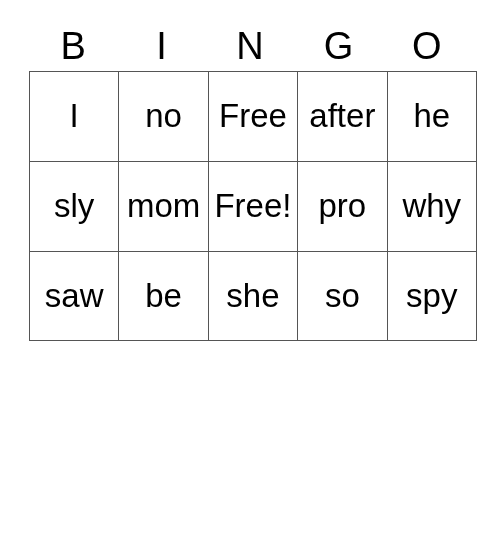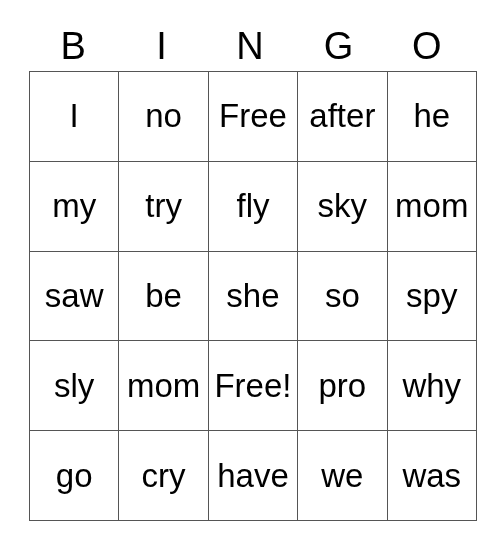--- a/index.html
+++ b/index.html
@@ -73,43 +73,29 @@
   <table id="bingo-grid">
     <tbody>
       <tr>
         <td>I</td>
         <td>no</td>
         <td>Free</td>
         <td>after</td>
         <td>he</td>
       </tr>
       <tr>
-        <td>my</td>
-        <td>try</td>
-        <td>fly</td>
-        <td>sky</td>
+        <td>sly</td>
         <td>mom</td>
+        <td>Free!</td>
+        <td>pro</td>
+        <td>why</td>
       </tr>
       <tr>
         <td>saw</td>
         <td>be</td>
         <td>she</td>
         <td>so</td>
         <td>spy</td>
       </tr>
-      <tr>
-        <td>sly</td>
-        <td>mom</td>
-        <td>Free!</td>
-        <td>pro</td>
-        <td>why</td>
-      </tr>
-      <tr>
-        <td>go</td>
-        <td>cry</td>
-        <td>have</td>
-        <td>we</td>
-        <td>was</td>
-      </tr>
     </tbody>
   </table>
 
 </div>
 
 </body></html>

